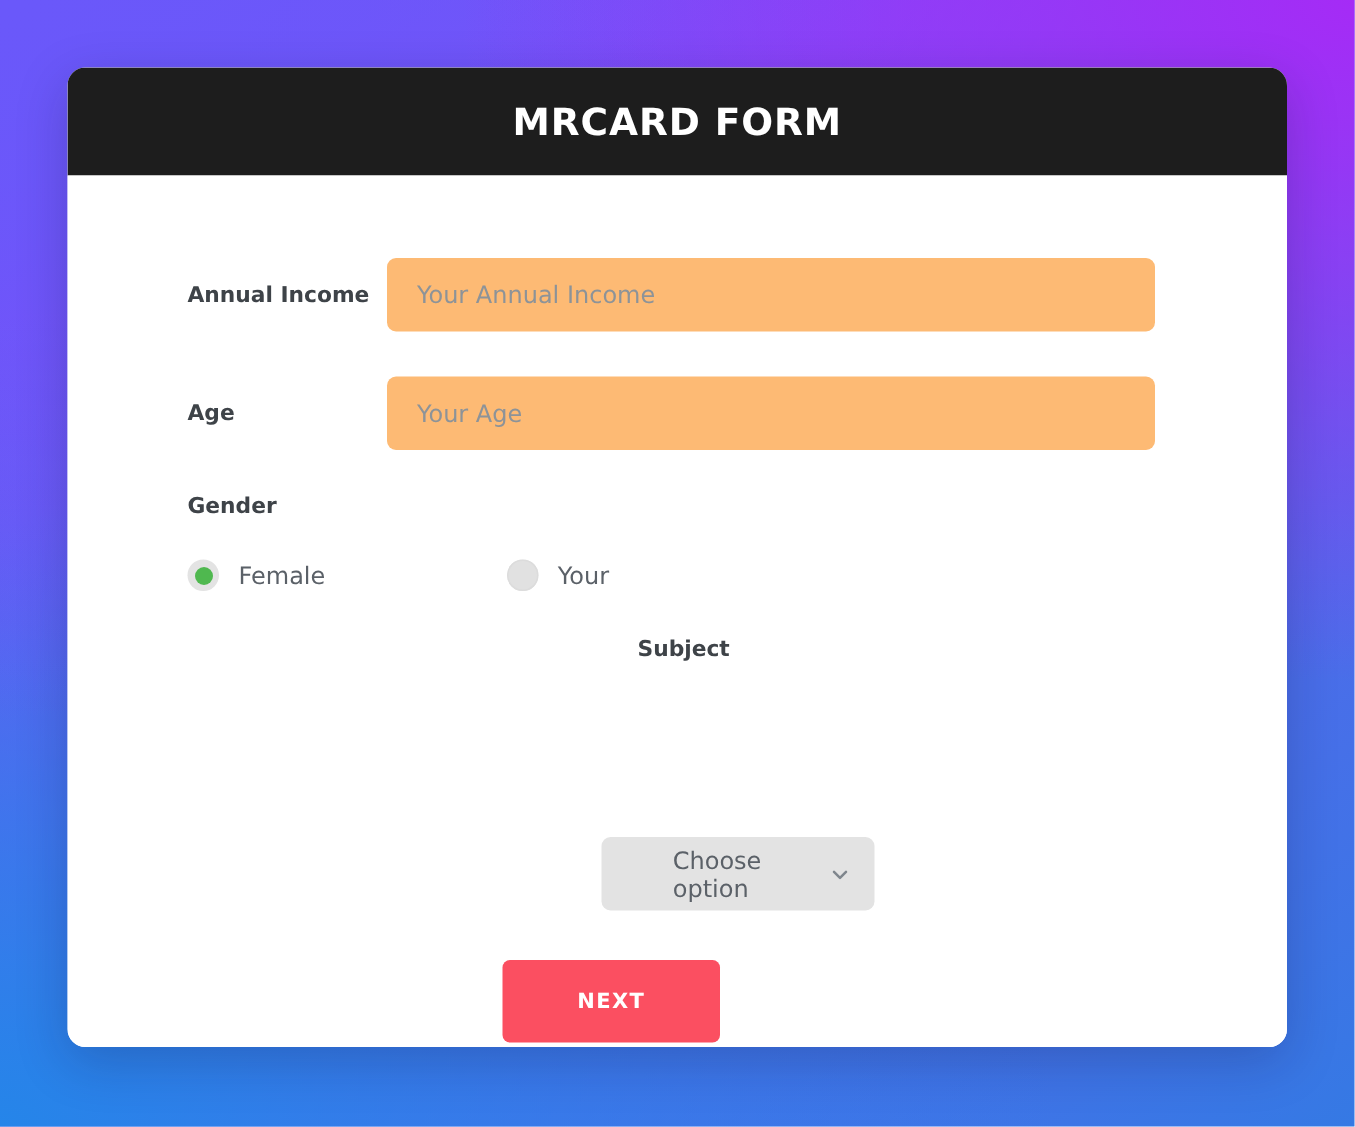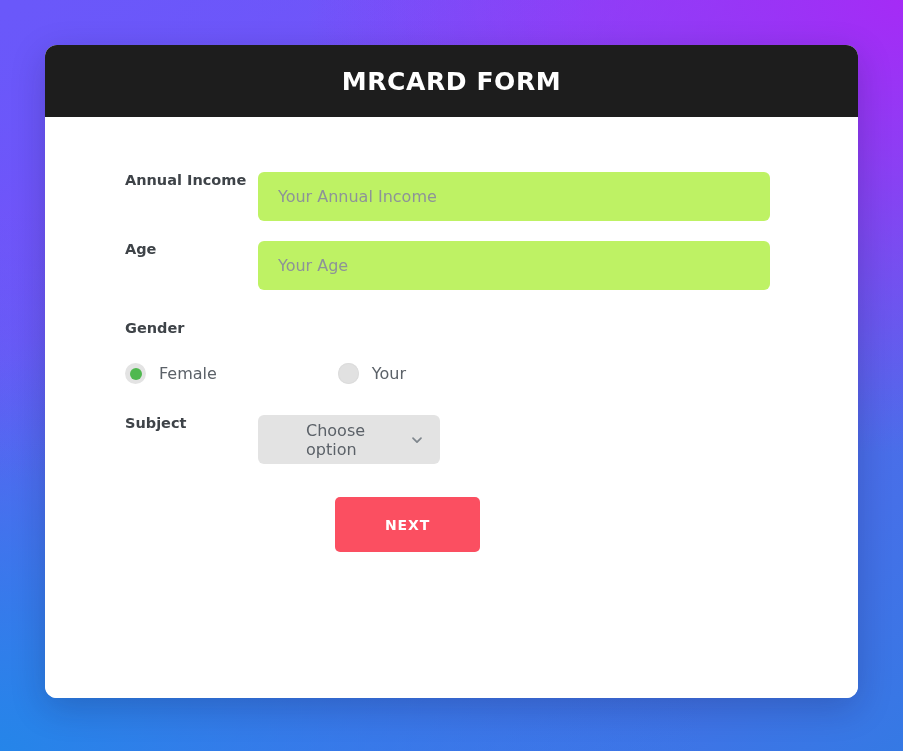--- a/index.html
+++ b/index.html
@@ -51,40 +51,41 @@
 
   .card-body {
     padding: 50px 0 0 0;
     background: #ffffff;
     height: calc(100% - 72px);
     position: relative;
   }
 
   .form-row {
     display: flex;
+    align-items: center;
     padding-left: 80px;
   }
 
   .row-income { margin-top: 5px; }
-  .row-age    { margin-top: 20px; border-radius: 11px; }
+  .row-age    { margin-top: 30px; border-radius: 11px; }
   .row-gender { margin-top: 30px; display: block; }
-  .row-subject{ margin-top: 31px; }
+  .row-subject{ margin-top: 31px; flex-direction: column; }
 
   .field-label {
     width: 133px;
     flex: 0 0 133px;
     font-size: 14.5px;
     font-weight: bold;
     color: #3e4348;
   }
 
   .text-input {
     width: 512px;
     height: 49px;
-    background: #bef264;
+    background: #fdba74;
     border: none;
     border-radius: 6px;
     padding: 0 20px;
     font-family: "DejaVu Sans", "Liberation Sans", sans-serif;
     font-size: 16px;
     color: #5b6168;
     outline: none;
   }
   .text-input::placeholder { color: #8d9398; }
 

